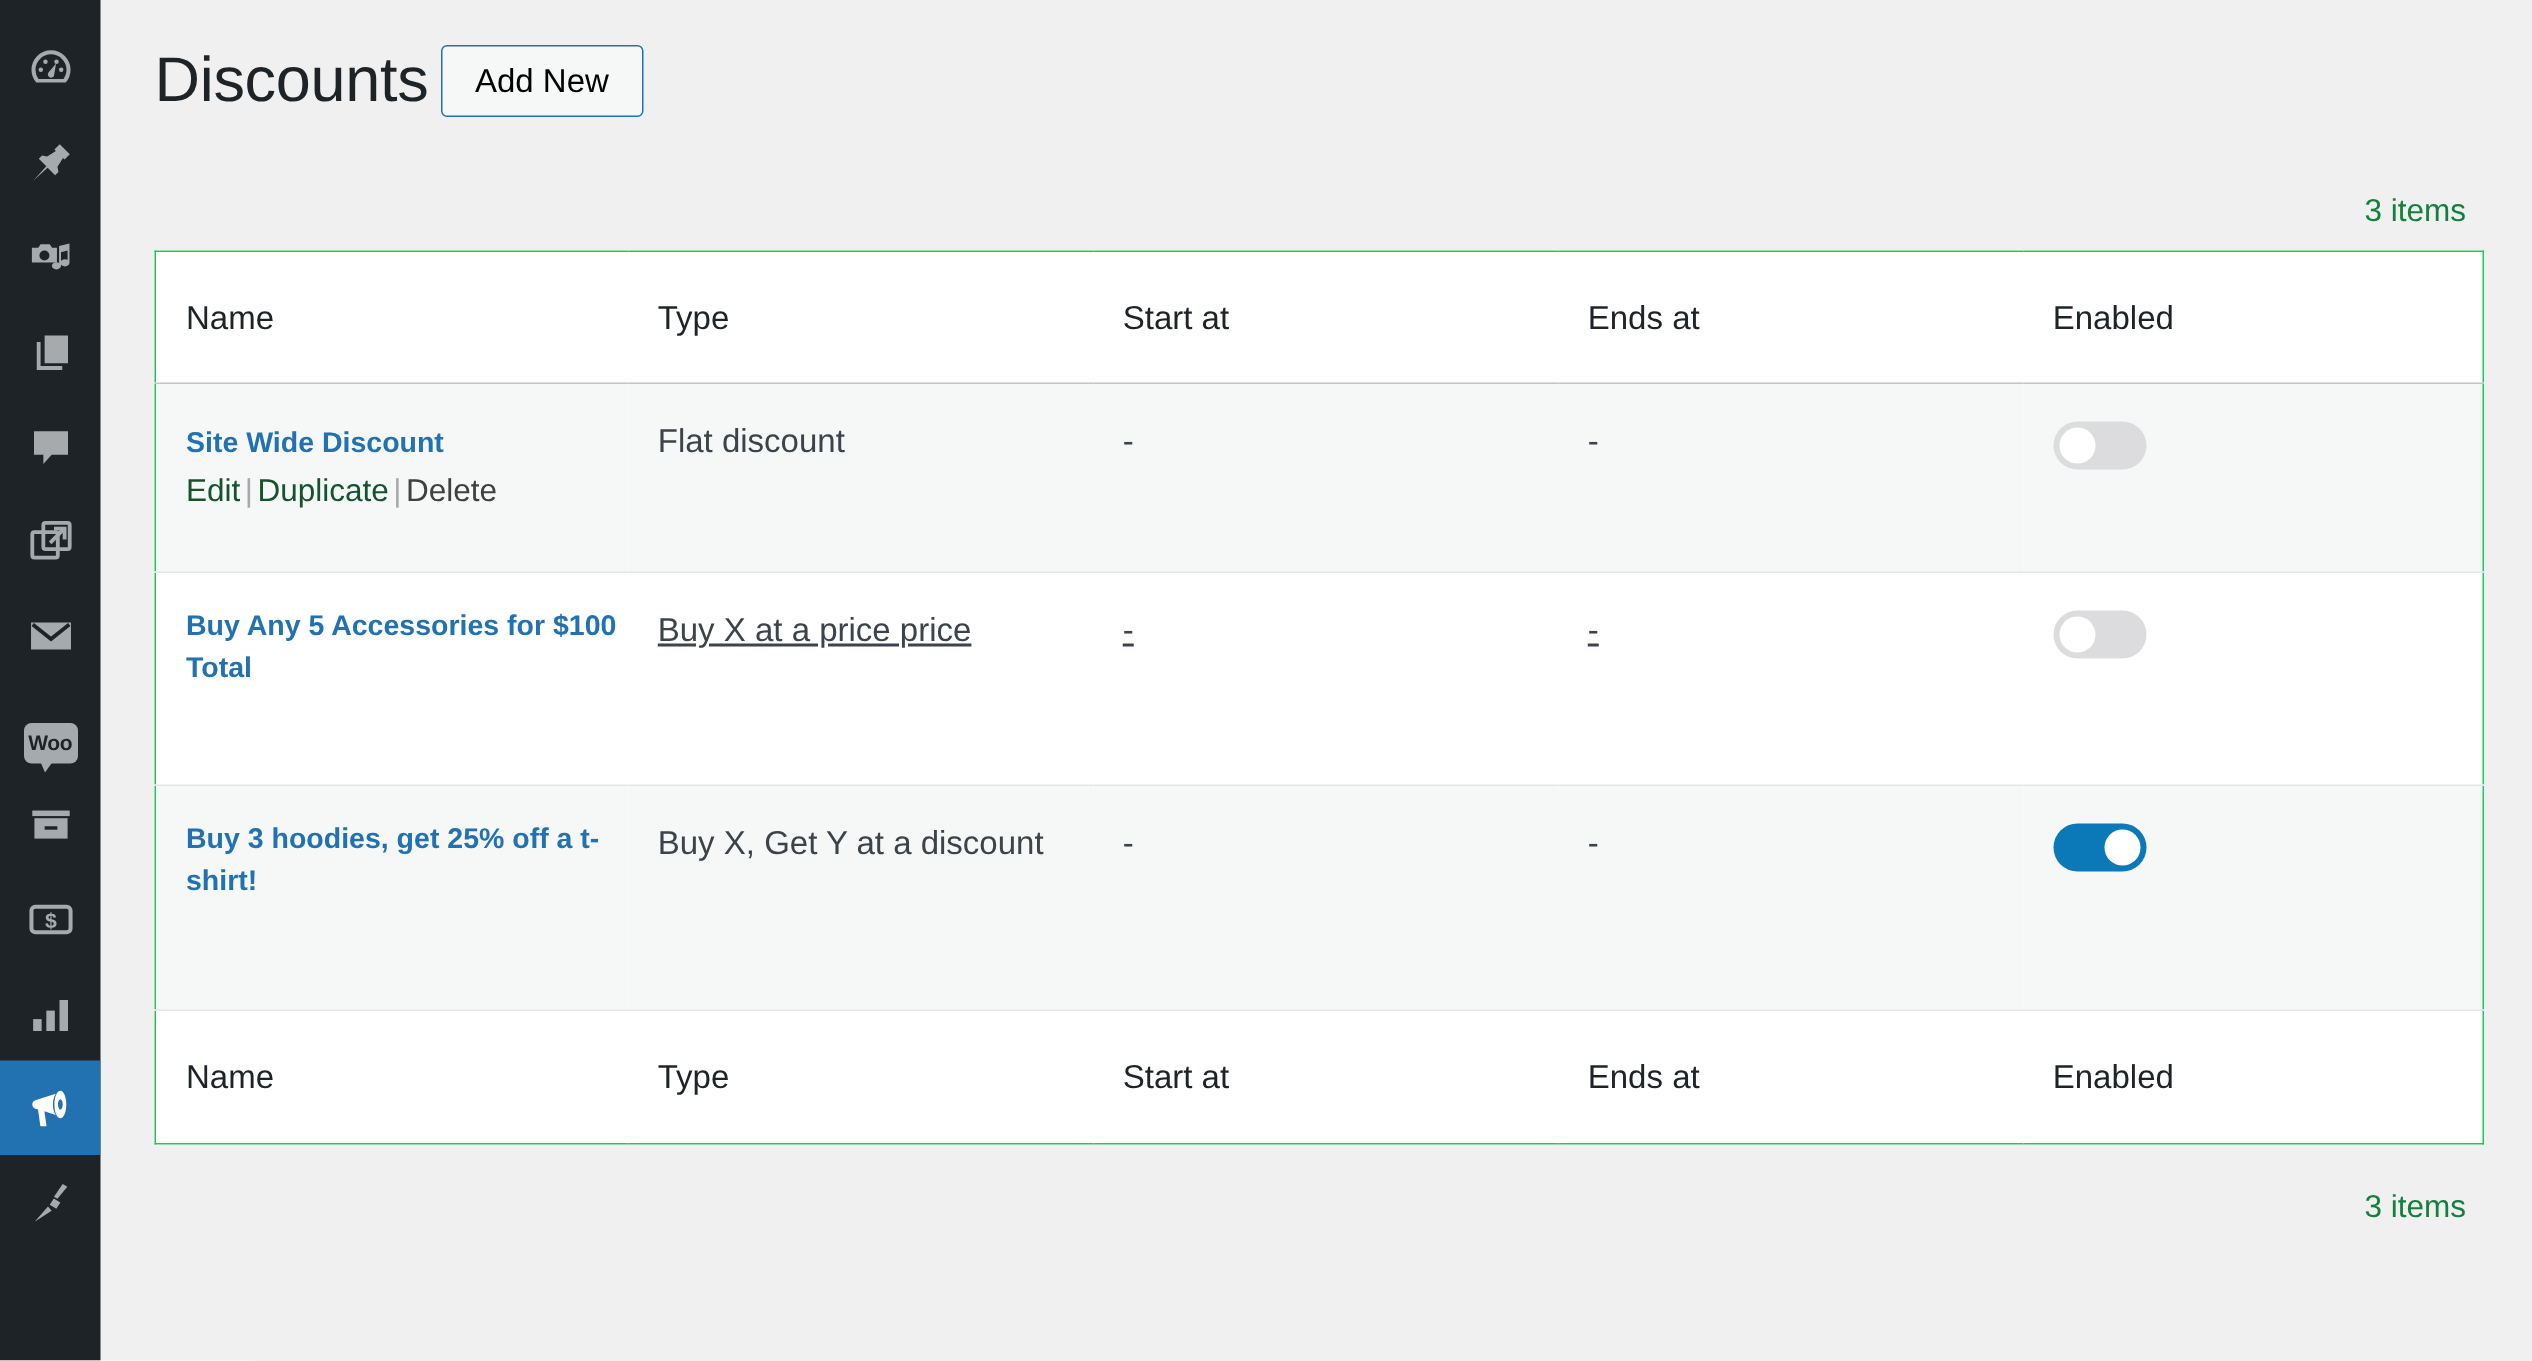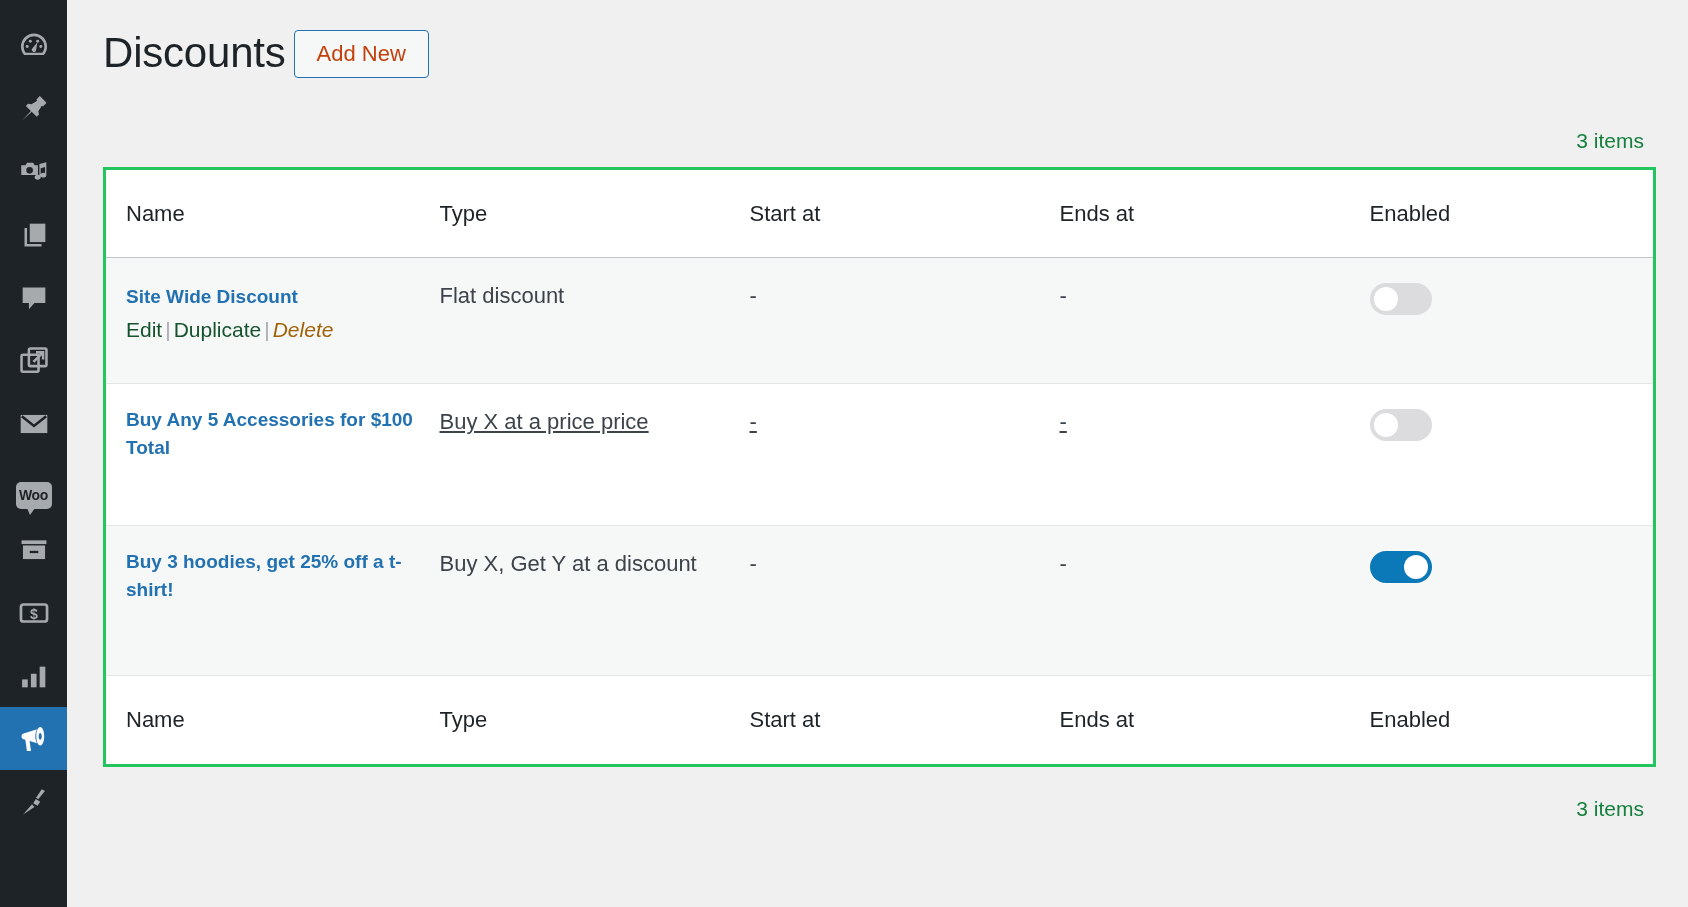--- a/index.html
+++ b/index.html
@@ -121,21 +121,21 @@
     letter-spacing: -0.2px;
   }
 
   .add-new-btn {
     display: inline-flex;
     align-items: center;
     justify-content: center;
     height: 48px;
     padding: 0 22px;
     font-size: 22px;
-    color: #c2410c;
+    color: #000000;
     background: #f6f7f7;
     border: 1px solid #2271b1;
     border-radius: 4px;
     cursor: pointer;
     font-family: inherit;
     line-height: 1;
     margin-top: 4px;
   }
 
   .items-count {
@@ -149,21 +149,21 @@
   .items-count.bottom {
     margin-top: 30px;
     margin-bottom: 0;
   }
 
   
   .wp-list-table {
     width: 100%;
     border-collapse: collapse;
     background: #ffffff;
-    border: 3px solid #22c55e;
+    border: 1px solid #22c55e;
     table-layout: fixed;
   }
 
   .wp-list-table th,
   .wp-list-table td {
     text-align: left;
     vertical-align: top;
     padding: 22px 0 22px 20px;
     font-size: 22px;
     font-weight: 400;
@@ -210,21 +210,21 @@
     font-size: 21px;
     color: #787c82;
     margin-top: 2px;
     line-height: 1.5;
   }
   .row-actions a {
     color: #14532d;
     text-decoration: none;
     cursor: pointer;
   }
-  .row-actions a.delete { color: #a16207; font-style: italic; }
+  .row-actions a.delete { color: #404040; }
   .row-actions .sep { color: #a7aaad; padding: 0 3px; }
 
   .dash { color: #3c434a; }
 
   
   .toggle {
     display: inline-block;
     width: 62px;
     height: 32px;
     border-radius: 16px;

